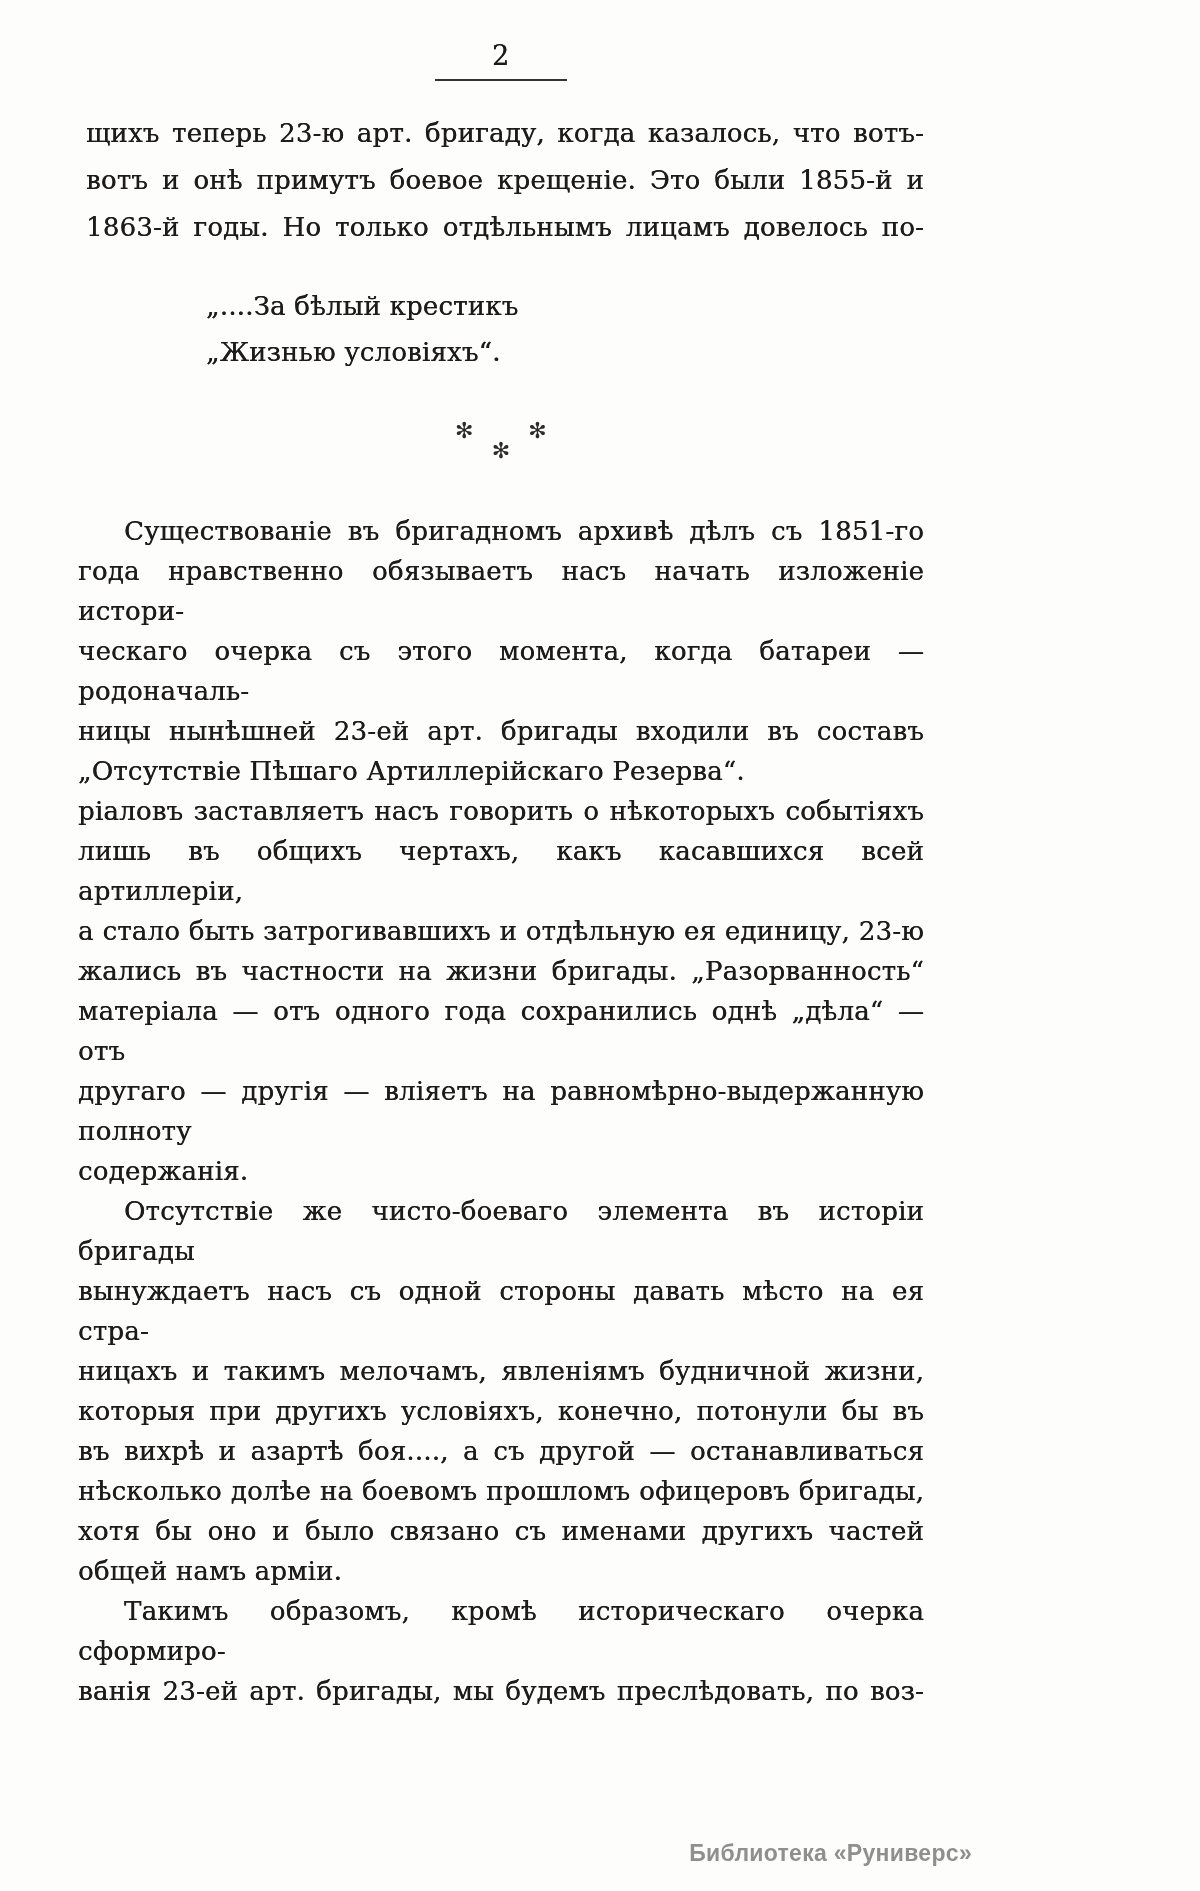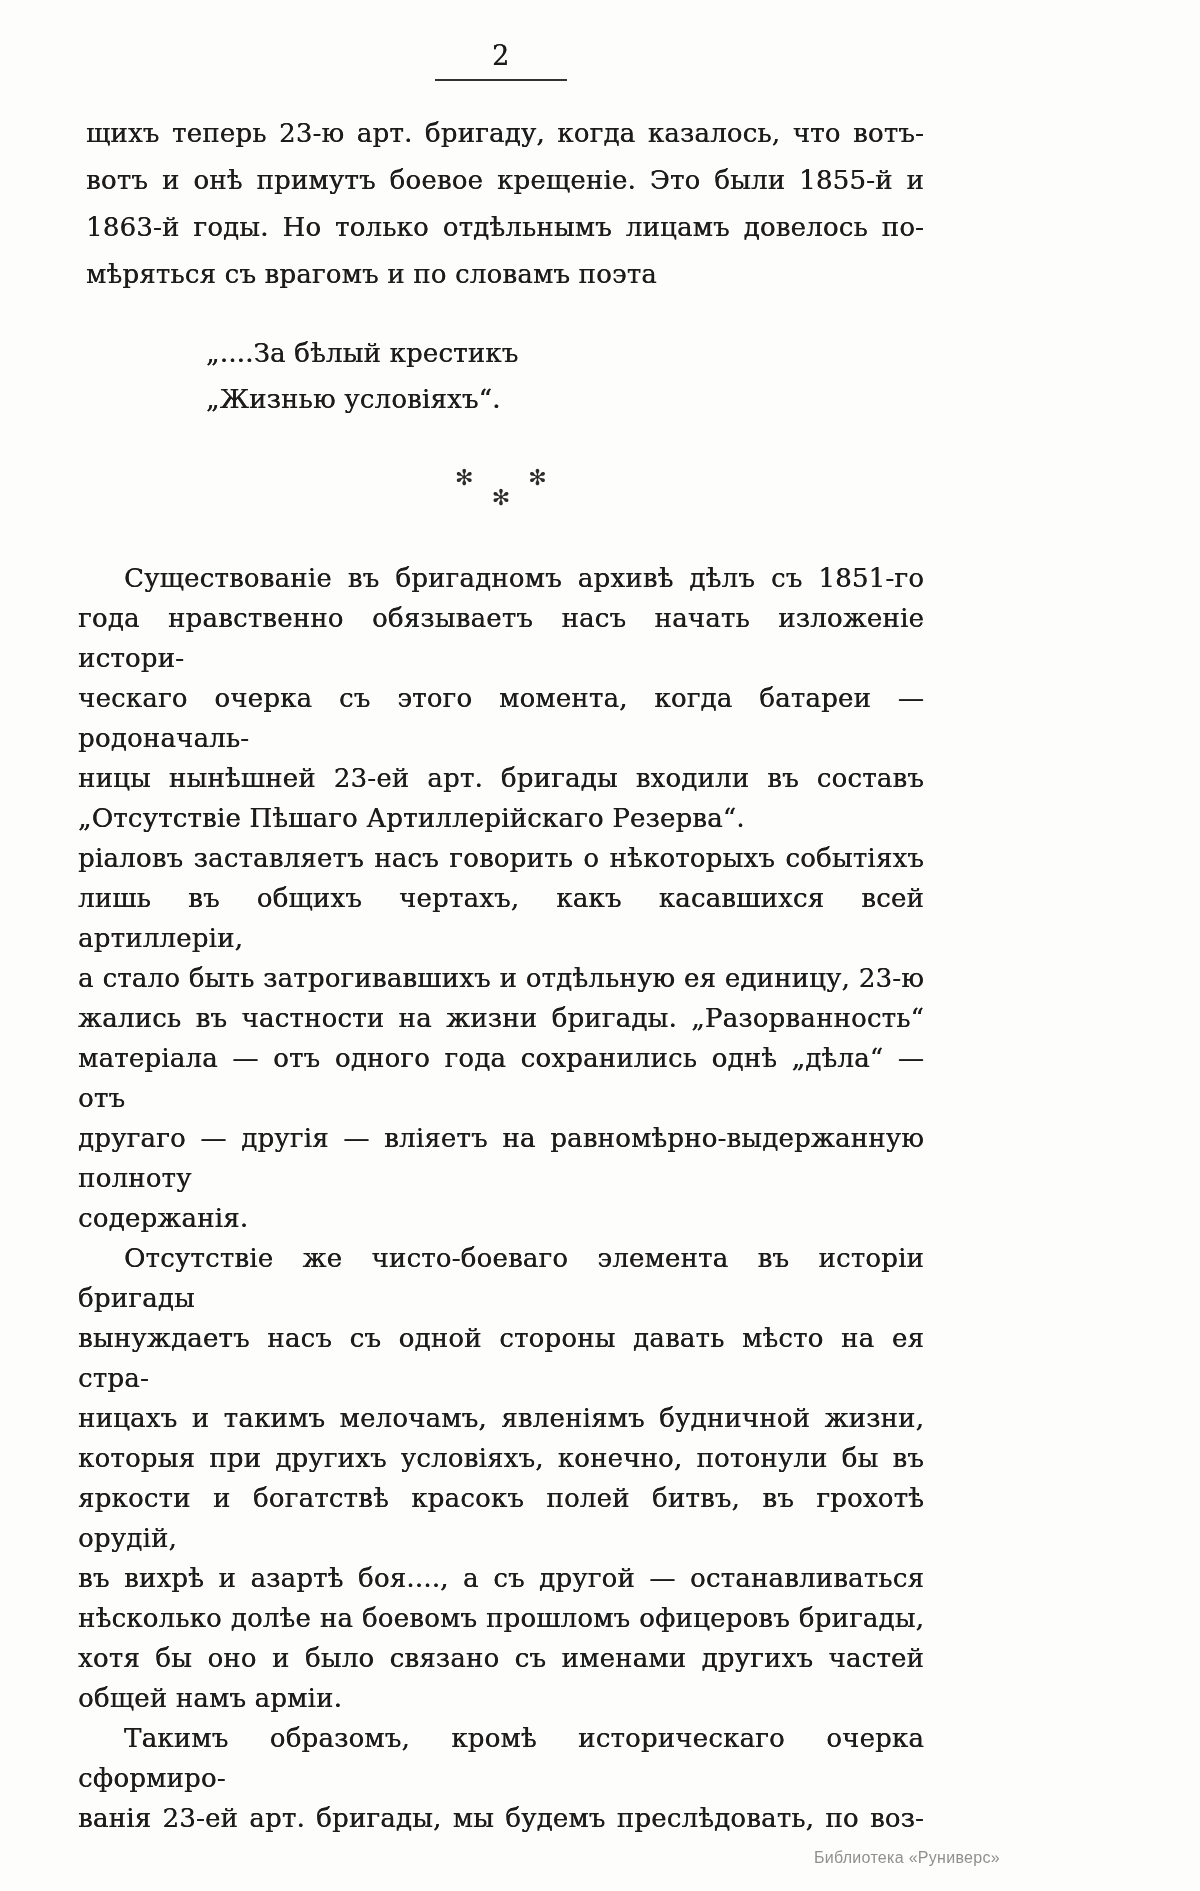--- a/index.html
+++ b/index.html
@@ -93,45 +93,45 @@
     line-height: 24px;
   }
   .sep-row-bottom {
     text-align: center;
     line-height: 24px;
     margin-top: -4px;
   }
   
   .watermark {
     position: absolute;
-    right: 200px;
+    right: 228px;
     bottom: 24px;
     font-family: "Liberation Sans", sans-serif;
-    font-size: 16px;
+    font-size: 23px;
     color: #8f8f8f;
     letter-spacing: 0.3px;
+    font-weight: bold;
   }
 </style>
 </head>
 <body>
 
 <div class="page">
 
   <header class="page-header">
     <div class="page-number">2</div>
     <div class="page-number-rule"></div>
   </header>
 
   <main class="text-block">
 
     <div class="paragraph opening">
         <div class="line first">щихъ теперь 23-ю арт. бригаду, когда казалось, что вотъ-</div>
         <div class="line">вотъ и онѣ примутъ боевое крещеніе. Это были 1855-й и</div>
         <div class="line">1863-й годы. Но только отдѣльнымъ лицамъ довелось по-</div>
-        <div class="line last">мѣряться съ врагомъ и по словамъ поэта</div>
       </div>
 
     <div class="verse">
         <div class="line first">„....За бѣлый крестикъ</div>
         <div class="line last">„Жизнью условіяхъ“.</div>
       </div>
 
     <div class="separator">
       <div class="sep-row-top">
         <span>✻</span>
@@ -158,21 +158,20 @@
         <div class="line">матеріала — отъ одного года сохранились однѣ „дѣла“ — отъ</div>
         <div class="line">другаго — другія — вліяетъ на равномѣрно-выдержанную полноту</div>
         <div class="line last">содержанія.</div>
       </div>
 
     <div class="paragraph">
         <div class="line first">Отсутствіе же чисто-боеваго элемента въ исторіи бригады</div>
         <div class="line">вынуждаетъ насъ съ одной стороны давать мѣсто на ея стра-</div>
         <div class="line">ницахъ и такимъ мелочамъ, явленіямъ будничной жизни,</div>
         <div class="line">которыя при другихъ условіяхъ, конечно, потонули бы въ</div>
-        <div class="line">яркости и богатствѣ красокъ полей битвъ, въ грохотѣ орудій,</div>
         <div class="line">въ вихрѣ и азартѣ боя...., а съ другой — останавливаться</div>
         <div class="line">нѣсколько долѣе на боевомъ прошломъ офицеровъ бригады,</div>
         <div class="line">хотя бы оно и было связано съ именами другихъ частей</div>
         <div class="line last">общей намъ арміи.</div>
       </div>
 
     <div class="paragraph">
         <div class="line first">Такимъ образомъ, кромѣ историческаго очерка сформиро-</div>
         <div class="line">ванія 23-ей арт. бригады, мы будемъ преслѣдовать, по воз-</div>
       </div>

